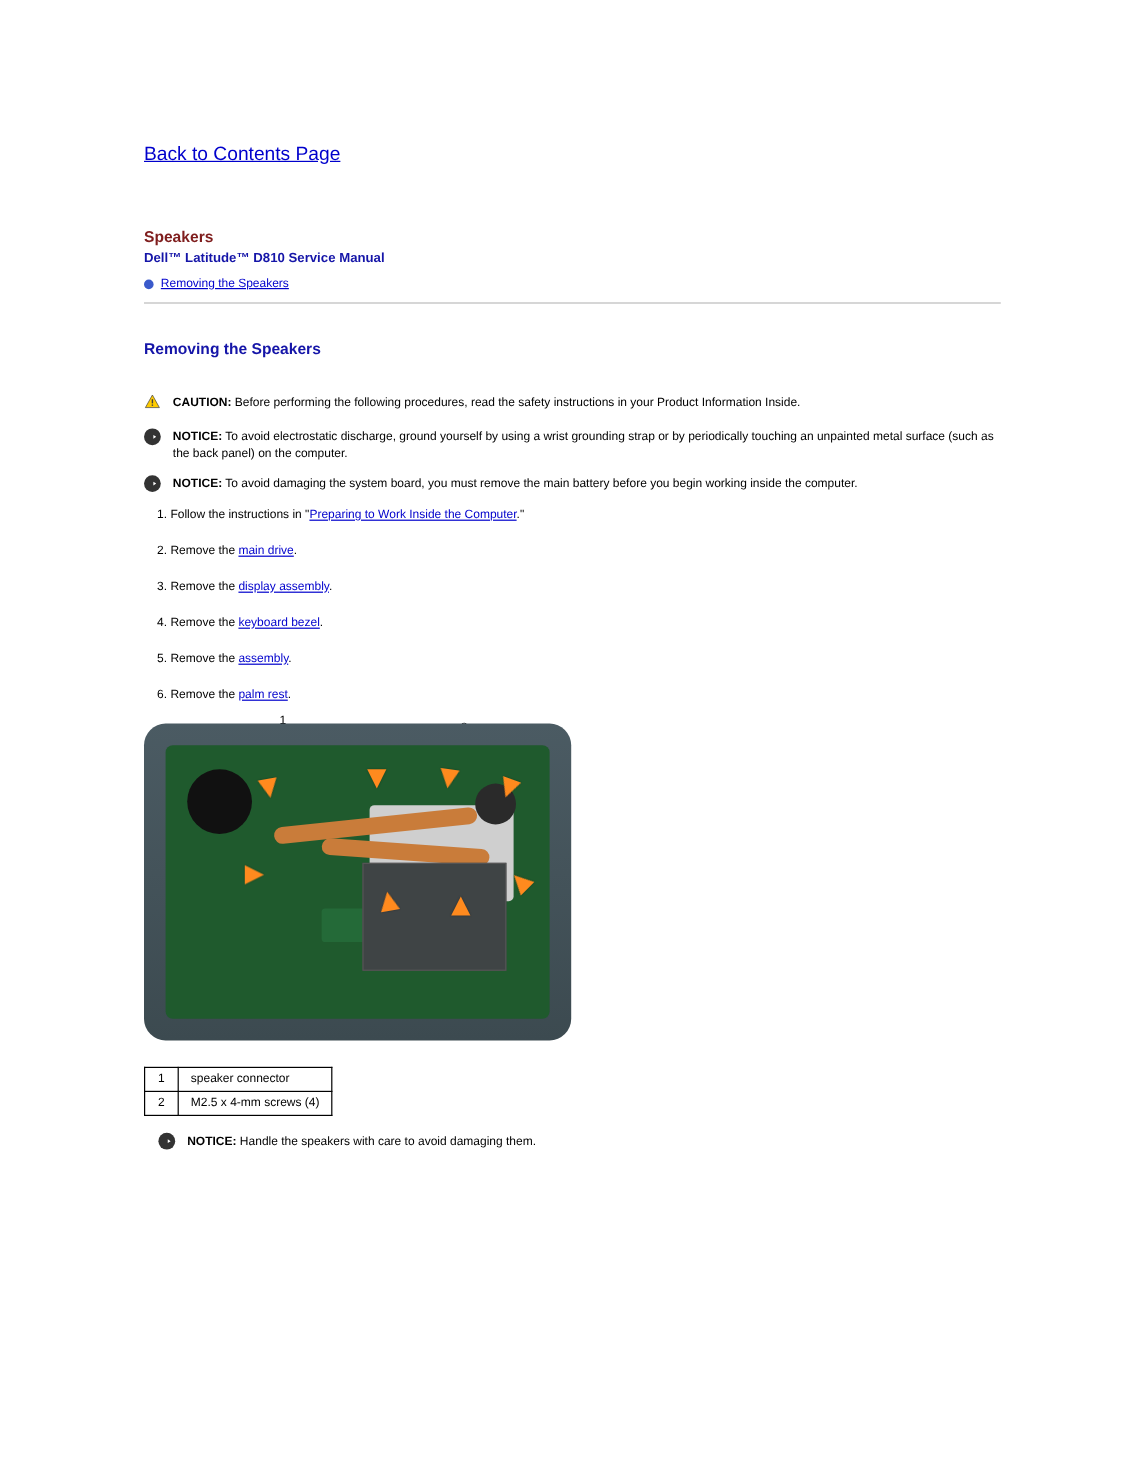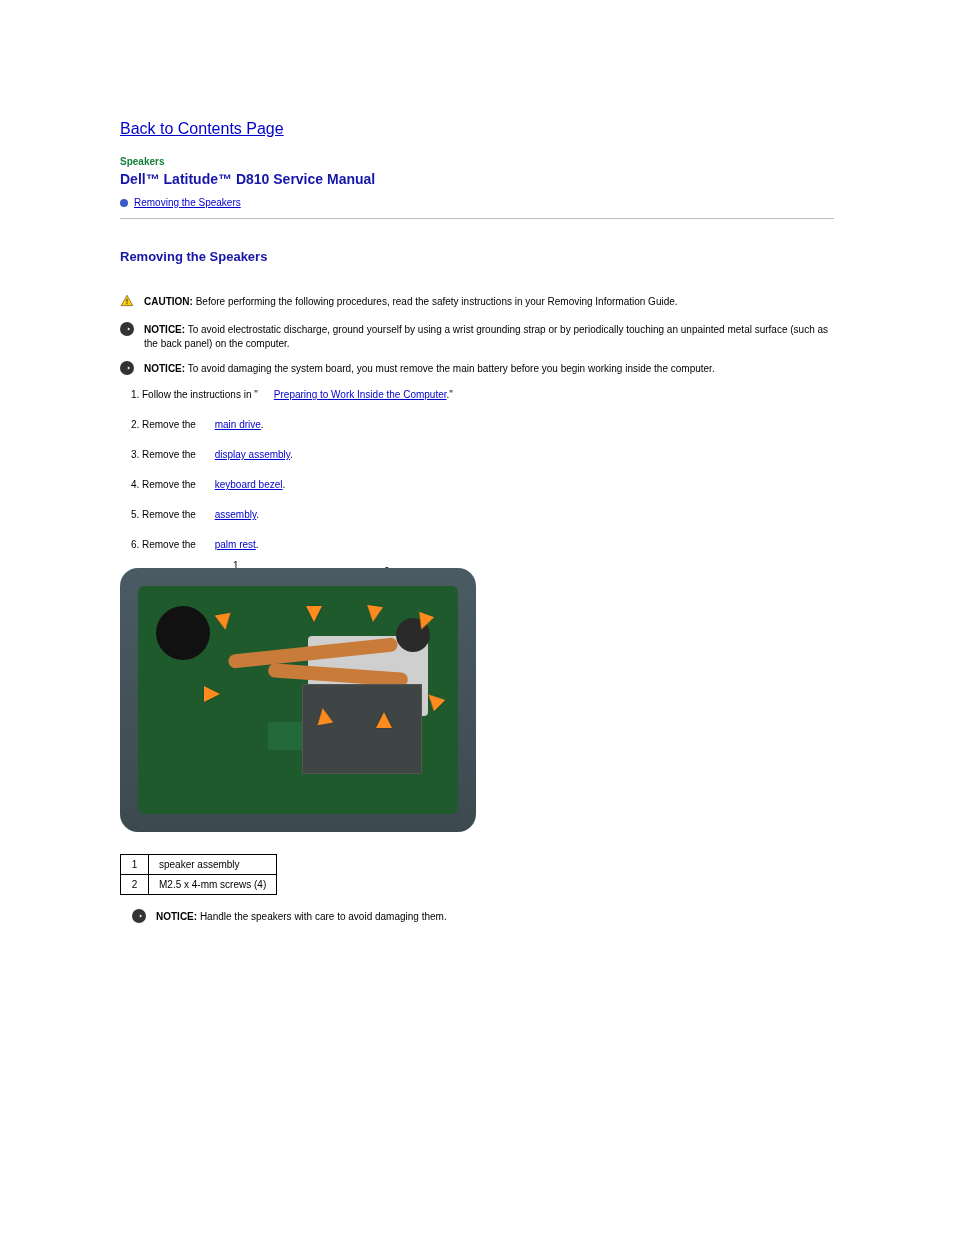--- a/index.html
+++ b/index.html
@@ -12,27 +12,28 @@
     padding: 120px 120px 40px 120px;
   }
   .back-link {
     color: #0000cc;
     text-decoration: underline;
     font-size: 16px;
     margin-bottom: 18px;
     display: inline-block;
   }
   .page-title {
-    font-size: 10px;
+    font-size: 13px;
     font-weight: bold;
-    color: #15803d;
+    color: #7f1d1d;
     margin-bottom: 4px;
+    margin-top: 34px;
   }
   .subtitle {
-    font-size: 14px;
+    font-size: 11px;
     font-weight: bold;
     color: #1515a8;
     margin-bottom: 10px;
   }
   .toc-row {
     display: flex;
     align-items: center;
     gap: 6px;
     margin-bottom: 10px;
   }
@@ -78,21 +79,20 @@
     margin: 12px 0 16px 22px;
     font-size: 10px;
   }
   ol.steps li {
     margin-bottom: 16px;
     line-height: 1.4;
   }
   .inline-link {
     color: #0000cc;
     text-decoration: underline;
-    margin-left: 16px;
   }
   .photo-wrap {
     position: relative;
     width: 356px;
     margin: 8px 0 22px 0;
   }
   .photo {
     width: 356px;
     height: 264px;
     background: linear-gradient(180deg,#4b5b63 0%,#3c4a50 100%);
@@ -181,21 +181,21 @@
   <div class="icon-col">
     <span class="warn-icon">
       <svg viewBox="0 0 24 24">
           <path fill="#ffcc00" stroke="#404040" stroke-width="1" d="M12 2 L22 20 L2 20 Z"></path>
           <rect x="11" y="8" width="2" height="6" fill="#404040"></rect>
           <rect x="11" y="15.5" width="2" height="2" fill="#404040"></rect>
         </svg>
     </span>
   </div>
   <div class="text-col">
-    <b>CAUTION:</b><span> Before performing the following procedures, read the safety instructions in your Removing Information Guide.</span>
+    <b>CAUTION:</b><span> Before performing the following procedures, read the safety instructions in your Product Information Inside.</span>
   </div>
 </div>
 
 <div class="note-row">
   <div class="icon-col">
     <span class="notice-icon">
       <svg viewBox="0 0 10 10">
           <path d="M1 5 L6 5 L6 3 L9 5 L6 7 L6 5 Z"></path>
         </svg>
     </span>
@@ -261,21 +261,21 @@
       <span class="arrow a7"></span>
       <span class="arrow a8"></span>
     </div>
   </div>
 </div>
 
 <table class="legend">
   <tbody>
       <tr>
     <td class="num">1</td>
-    <td>speaker assembly</td>
+    <td>speaker connector</td>
   </tr>
   <tr>
     <td class="num">2</td>
     <td>M2.5 x 4-mm screws (4)</td>
   </tr>
 </tbody>
   </table>
 
 <div class="note-row final-notice">
   <div class="icon-col">

